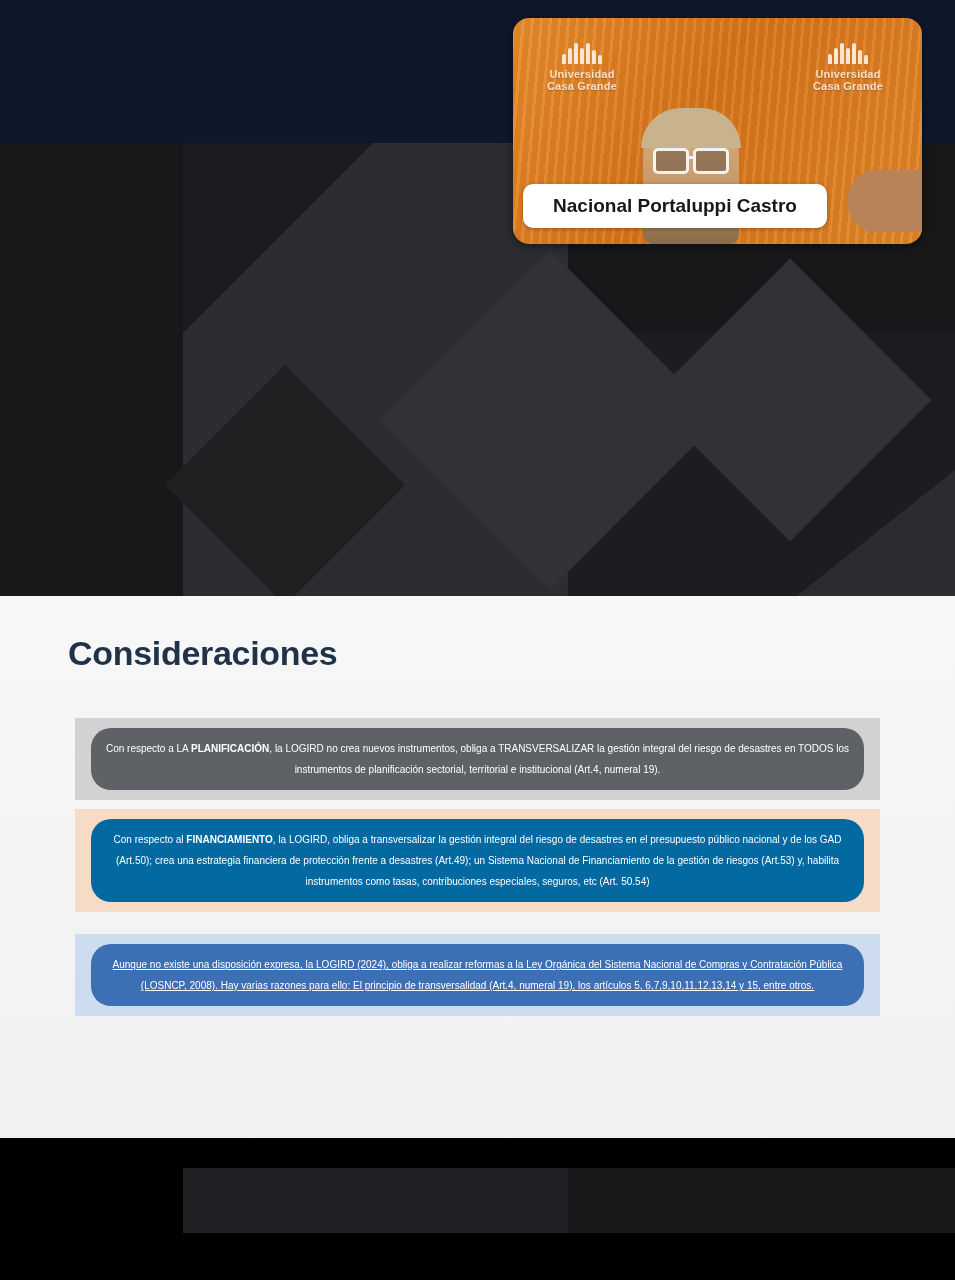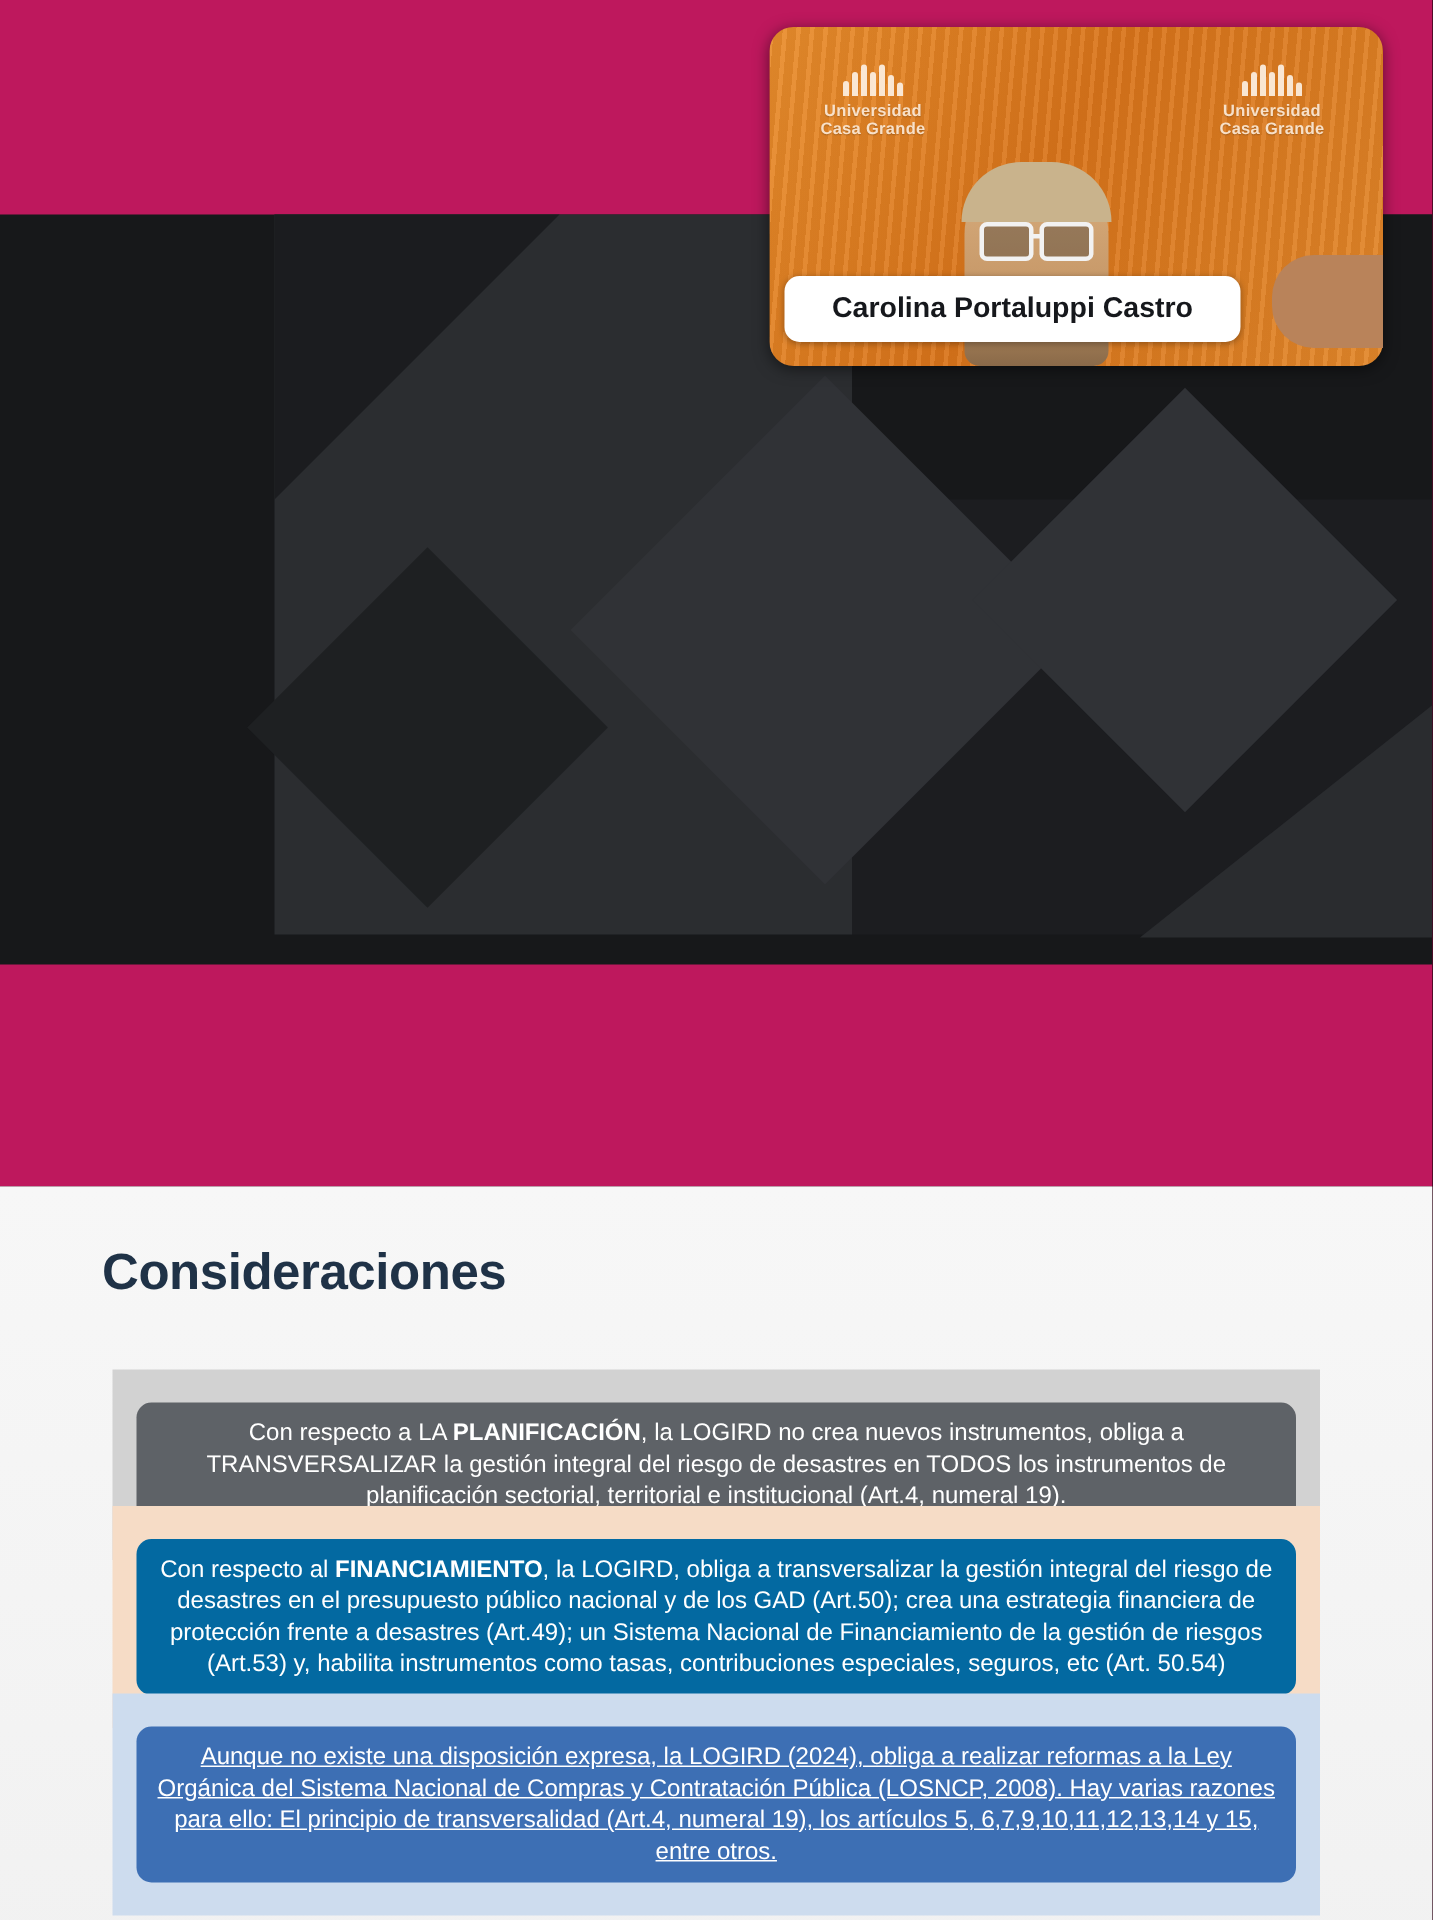--- a/index.html
+++ b/index.html
@@ -11,22 +11,22 @@
     width: 955px;
     height: 1280px;
     overflow: hidden;
     font-family: "Liberation Sans", sans-serif;
   }
 
   
   .video-stage {
     position: relative;
     width: 955px;
-    height: 791px;
-    background: #be185d;
+    height: 596px;
+    background: #0f172a;
     overflow: hidden;
   }
   .video-backdrop {
     position: absolute;
     left: 0; top: 143px;
     width: 955px; height: 500px;
     background: #17181a;
   }
   .bg-block {
     position: absolute;
@@ -182,26 +182,26 @@
     color: #1f3247;
     letter-spacing: -0.3px;
   }
   .band {
     position: absolute;
     left: 75px;
     width: 805px;
     padding: 6px 0;
   }
   .band .inner {
-    margin: 16px auto;
+    margin: 4px auto;
     width: 745px;
-    border-radius: 10px;
+    border-radius: 20px;
     padding: 10px 14px;
     text-align: center;
-    font-size: 16px;
+    font-size: 10px;
     line-height: 21px;
     color: #ffffff;
   }
   .band-1 { top: 122px; background: #d2d2d2; }
   .band-1 .inner { background: #5e6267; }
   .band-2 { top: 213px; background: #f6dcc6; }
   .band-2 .inner { background: #0369a1; }
   .band-3 { top: 338px; background: #cddcee; }
   .band-3 .inner { background: #3d6fb4; text-decoration: underline; }
   .band b { font-weight: 700; }
@@ -273,21 +273,21 @@
 
   <div class="presenter-head"></div>
   <div class="presenter-hair"></div>
   <div class="presenter-glasses">
     <span class="l"></span>
       <span class="bridge"></span>
       <span class="r"></span>
   </div>
   <div class="presenter-hand"></div>
 
-  <div class="name-badge">Carolina Portaluppi Castro</div>
+  <div class="name-badge">Nacional Portaluppi Castro</div>
 </div>
 
 <div class="slide">
   <div class="slide-inner-bg"></div>
   <div class="slide-title">Consideraciones</div>
 
   <div class="band band-1">
     <div class="inner">
       <span>Con respecto a LA </span><b>PLANIFICACIÓN</b><span>, la LOGIRD no crea nuevos instrumentos, obliga a TRANSVERSALIZAR la gestión integral del riesgo de desastres en TODOS los instrumentos de planificación sectorial, territorial e institucional (Art.4, numeral 19).</span>
     </div>

